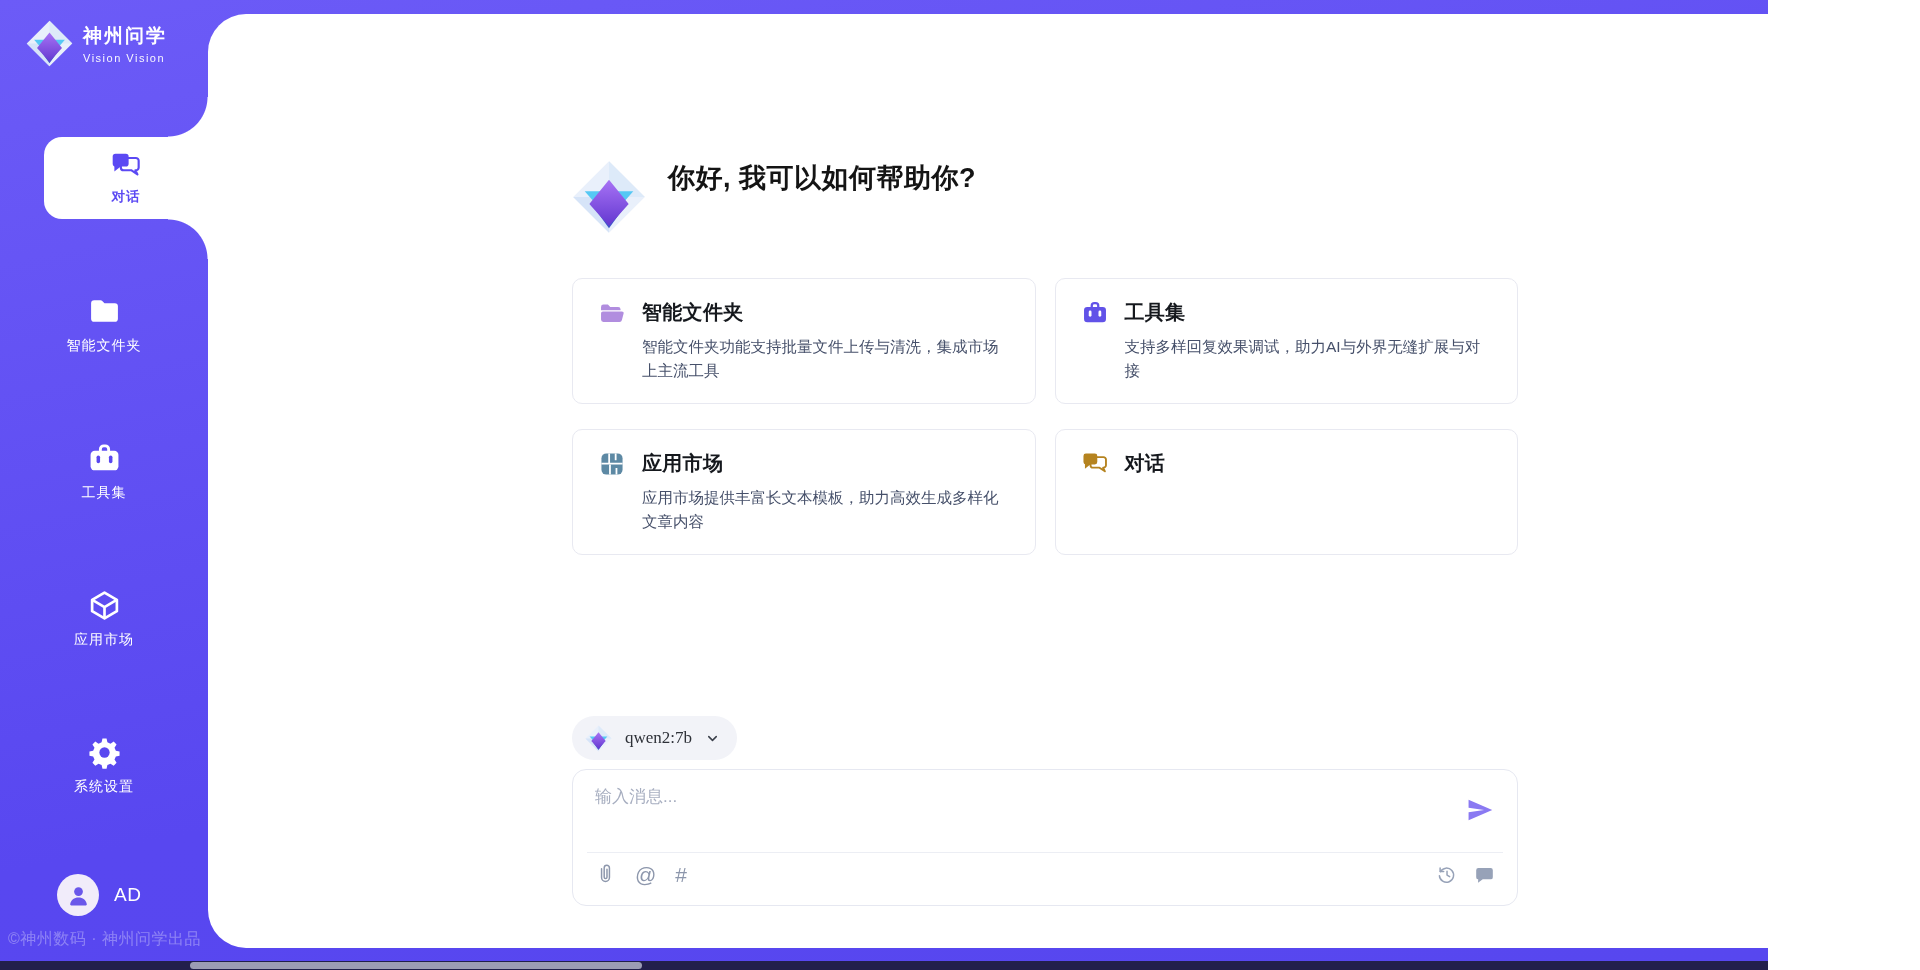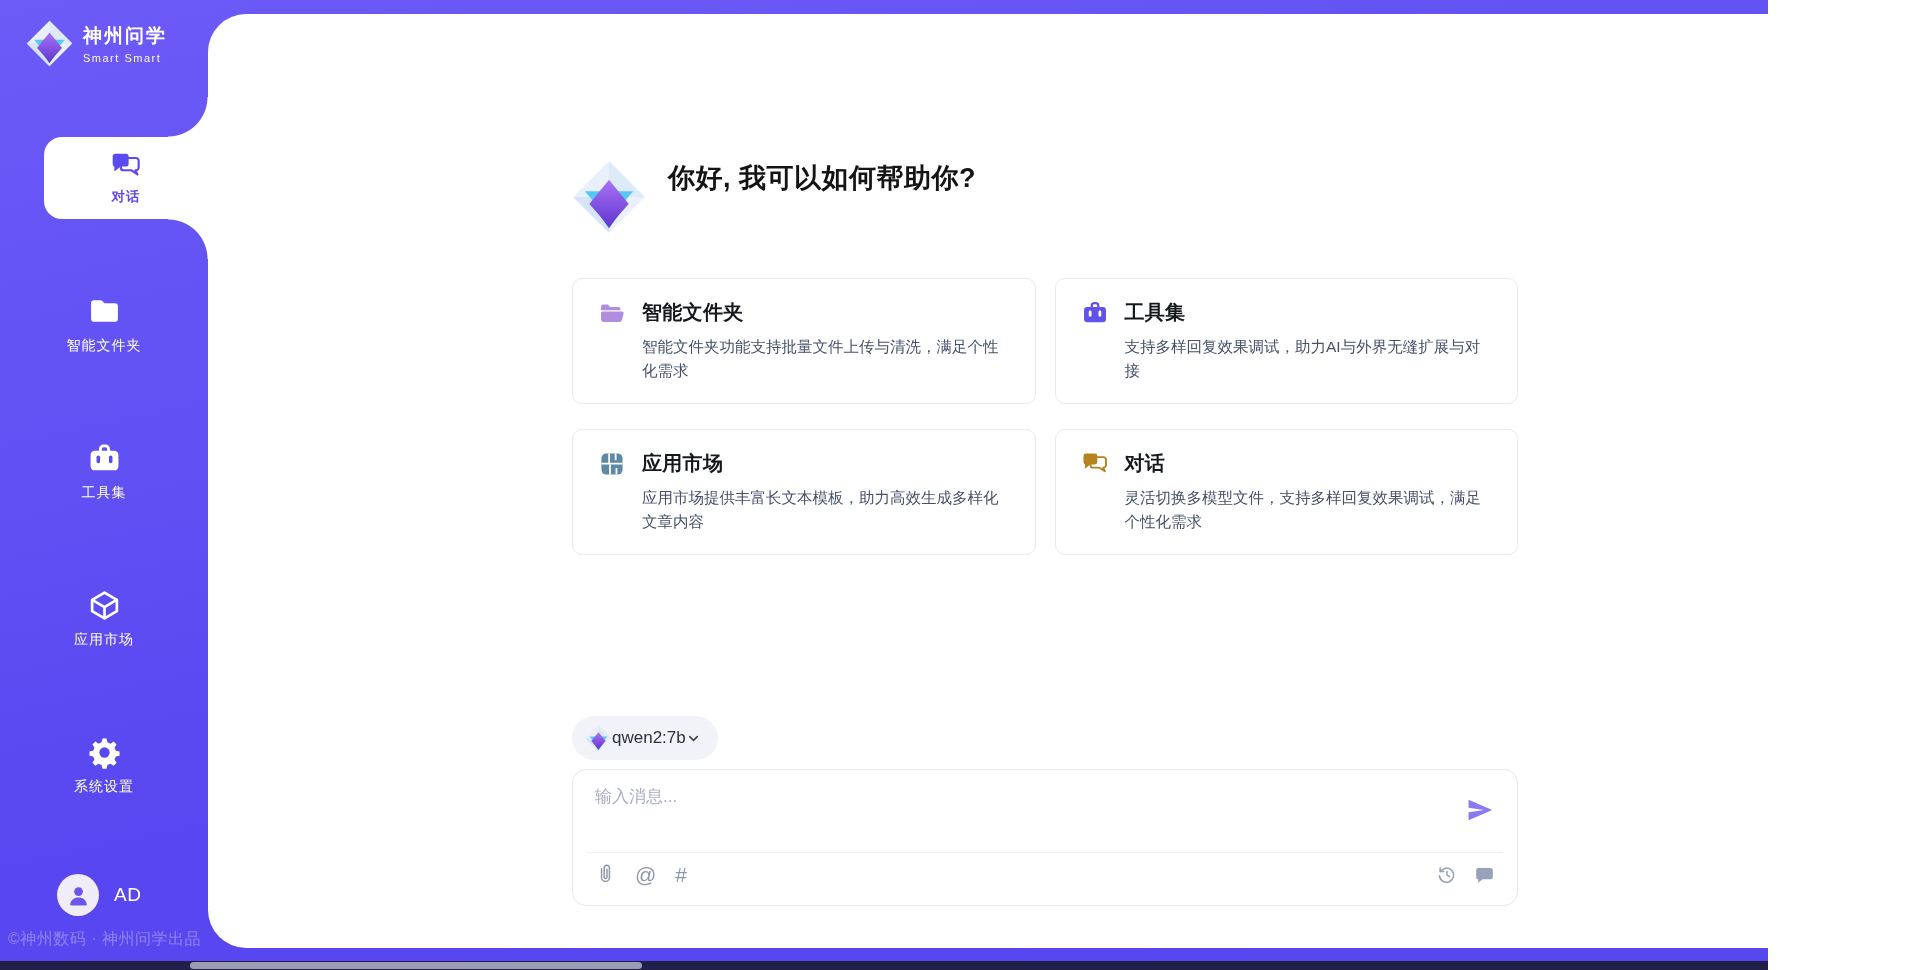--- a/index.html
+++ b/index.html
@@ -71,22 +71,22 @@
     padding:20px 26px; cursor:pointer; --cut-color:#fff;
   }
   .card-head{ display:flex; align-items:center; gap:17px; }
   .card-head svg{ width:26px; height:26px; flex:0 0 auto; }
   .card-head h3{ font-size:20px; color:#15181d; font-weight:bold; letter-spacing:.3px; }
   .card p{ margin:9px 0 0 43px; font-size:15.5px; line-height:1.55; color:#46506a; }
 
   
   .model-pill{
     position:absolute; left:364px; top:702px; height:44px;
-    display:inline-flex; align-items:center; gap:0; padding:0 17px 0 13px;
-    border-radius:22px; background:#f2f3f8; cursor:pointer;
+    display:inline-flex; align-items:center; gap:13px; padding:0 17px 0 13px;
+    border-radius:22px; background:#f2f3f8; cursor:pointer;font-family:Liberation Serif, serif;
   }
   .model-pill .gem{ width:27px; height:27px; }
   .model-pill .model-name{ font-size:17px; color:#2e3138; }
   .model-pill .chev{ width:15px; height:15px; color:#3a3f4a; }
 
   
   .composer{
     position:absolute; left:364px; top:755px; width:946px; height:137px;
     border:1px solid #e6e8f1; border-radius:14px; background:#fff;
   }
@@ -142,21 +142,21 @@
 <div class="screen">
 
   <aside>
 
     <div class="logo">
       <svg class="gem" viewBox="0 0 64 64">
           <use href="#gem"></use>
         </svg>
       <div>
         <div class="logo-title">神州问学</div>
-        <div class="logo-sub">Smart Smart</div>
+        <div class="logo-sub">Vision Vision</div>
       </div>
     </div>
 
     <div class="tab-active">
       <svg viewBox="0 0 32 32">
           <use href="#chat-bubbles"></use>
         </svg>
       <span>对话</span>
     </div>
 
@@ -218,21 +218,21 @@
     <div class="cards">
 
       <div class="card">
         <div class="card-head">
           <svg viewBox="0 0 32 32" fill="currentColor" style="color: rgb(177, 141, 223);">
             <path d="M2.5 8.5a3 3 0 0 1 3-3H11l2.8 3h9.7a3 3 0 0 1 3 3v1H2.5z"></path>
             <path d="M4.8 14h23.1a2.4 2.4 0 0 1 2.3 3l-2 7.7a3 3 0 0 1-2.9 2.3H5.5a3 3 0 0 1-3-3v-7.5A2.4 2.4 0 0 1 4.8 14z"></path>
           </svg>
           <h3>智能文件夹</h3>
         </div>
-        <p>智能文件夹功能支持批量文件上传与清洗，满足个性化需求</p>
+        <p>智能文件夹功能支持批量文件上传与清洗，集成市场上主流工具</p>
       </div>
 
       <div class="card">
         <div class="card-head">
           <svg viewBox="0 0 32 32" style="color: rgb(97, 82, 232);">
             <path d="M12 8.5V7a3.2 3.2 0 0 1 3.2-3.2h1.6A3.2 3.2 0 0 1 20 7v1.5" fill="none" stroke="currentColor" stroke-width="2.8" stroke-linecap="round"></path>
             <rect x="2.5" y="8.5" width="27" height="19" rx="4" fill="currentColor"></rect>
             <rect class="cut" x="8.3" y="13" width="3.4" height="7.5" rx="1.7"></rect>
             <rect class="cut" x="20.3" y="13" width="3.4" height="7.5" rx="1.7"></rect>
           </svg>
@@ -252,21 +252,20 @@
         <p>应用市场提供丰富长文本模板，助力高效生成多样化文章内容</p>
       </div>
 
       <div class="card">
         <div class="card-head">
           <svg viewBox="0 0 32 32" style="color: rgb(181, 131, 31);">
               <use href="#chat-bubbles"></use>
             </svg>
           <h3>对话</h3>
         </div>
-        <p>灵活切换多模型文件，支持多样回复效果调试，满足个性化需求</p>
       </div>
 
     </div>
 
     <div class="model-pill">
       <svg class="gem" viewBox="0 0 64 64">
           <use href="#gem"></use>
         </svg>
       <span class="model-name">qwen2:7b</span>
       <svg class="chev" viewBox="0 0 24 24" fill="none" stroke="currentColor" stroke-width="2.4" stroke-linecap="round" stroke-linejoin="round">

